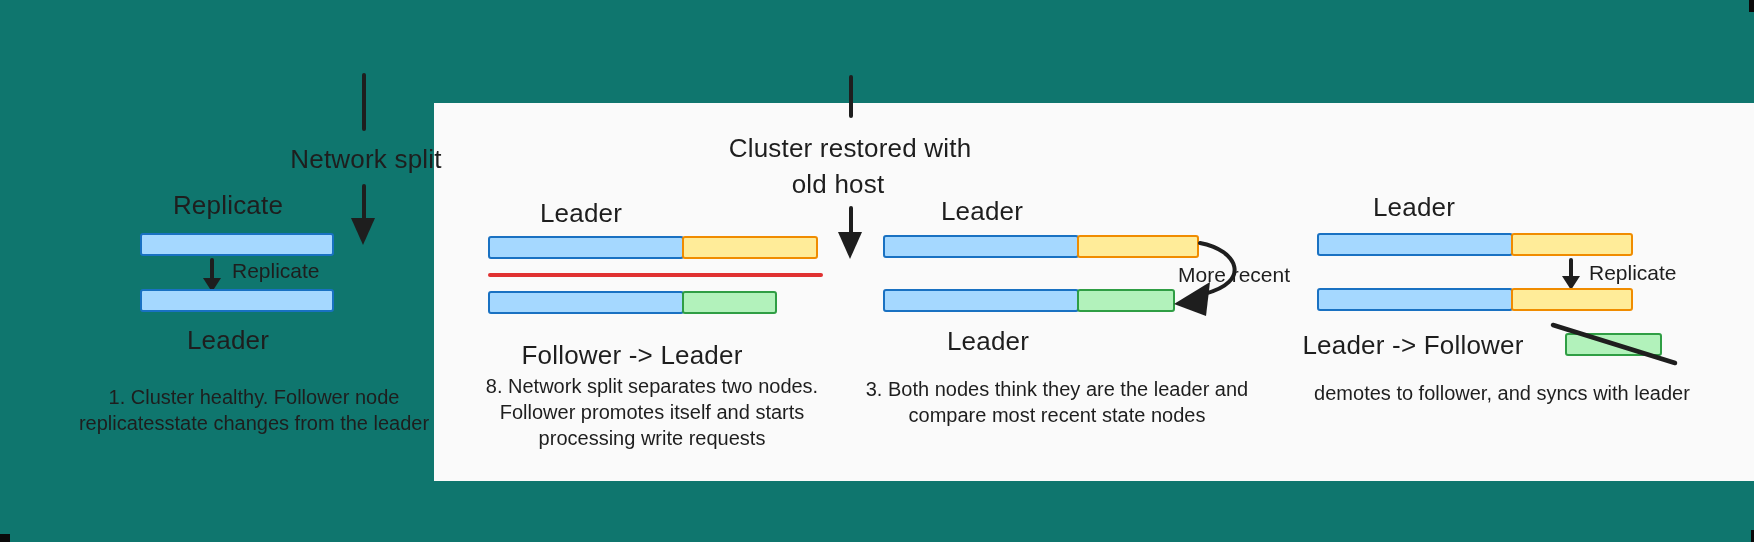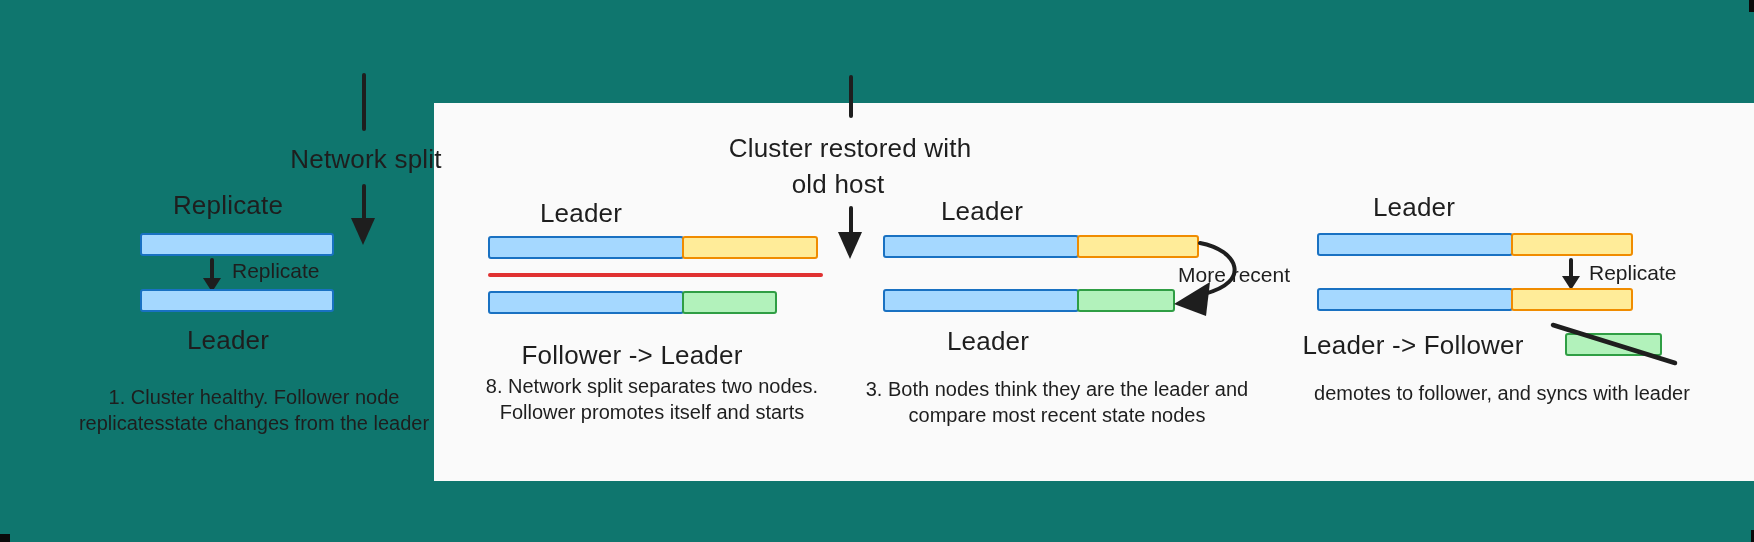--- a/index.html
+++ b/index.html
@@ -130,20 +130,21 @@
     </div>
     <div class="redline" style="left:488px;top:273px;width:335px;"></div>
     <div class="bar" style="left:488px;top:291px;">
       <div class="seg blue" style="width:192px;"></div>
       <div class="seg green" style="width:91px;"></div>
     </div>
     <div class="lbl" style="left:457px;top:340px;width:350px;">Follower -&gt; Leader</div>
     <div class="caption" style="left:452px;top:373px;width:400px;">
       <div>8. Network split separates two nodes.</div>
       <div>Follower promotes itself and starts</div>
+      <div>processing write requests</div>
     </div>
   </div>
 
   <div>
     <div class="lbl" style="left:832px;top:196px;width:300px;">Leader</div>
     <div class="bar" style="left:883px;top:235px;">
       <div class="seg blue" style="width:192px;"></div>
       <div class="seg orange" style="width:118px;"></div>
     </div>
     <div class="bar" style="left:883px;top:289px;">

